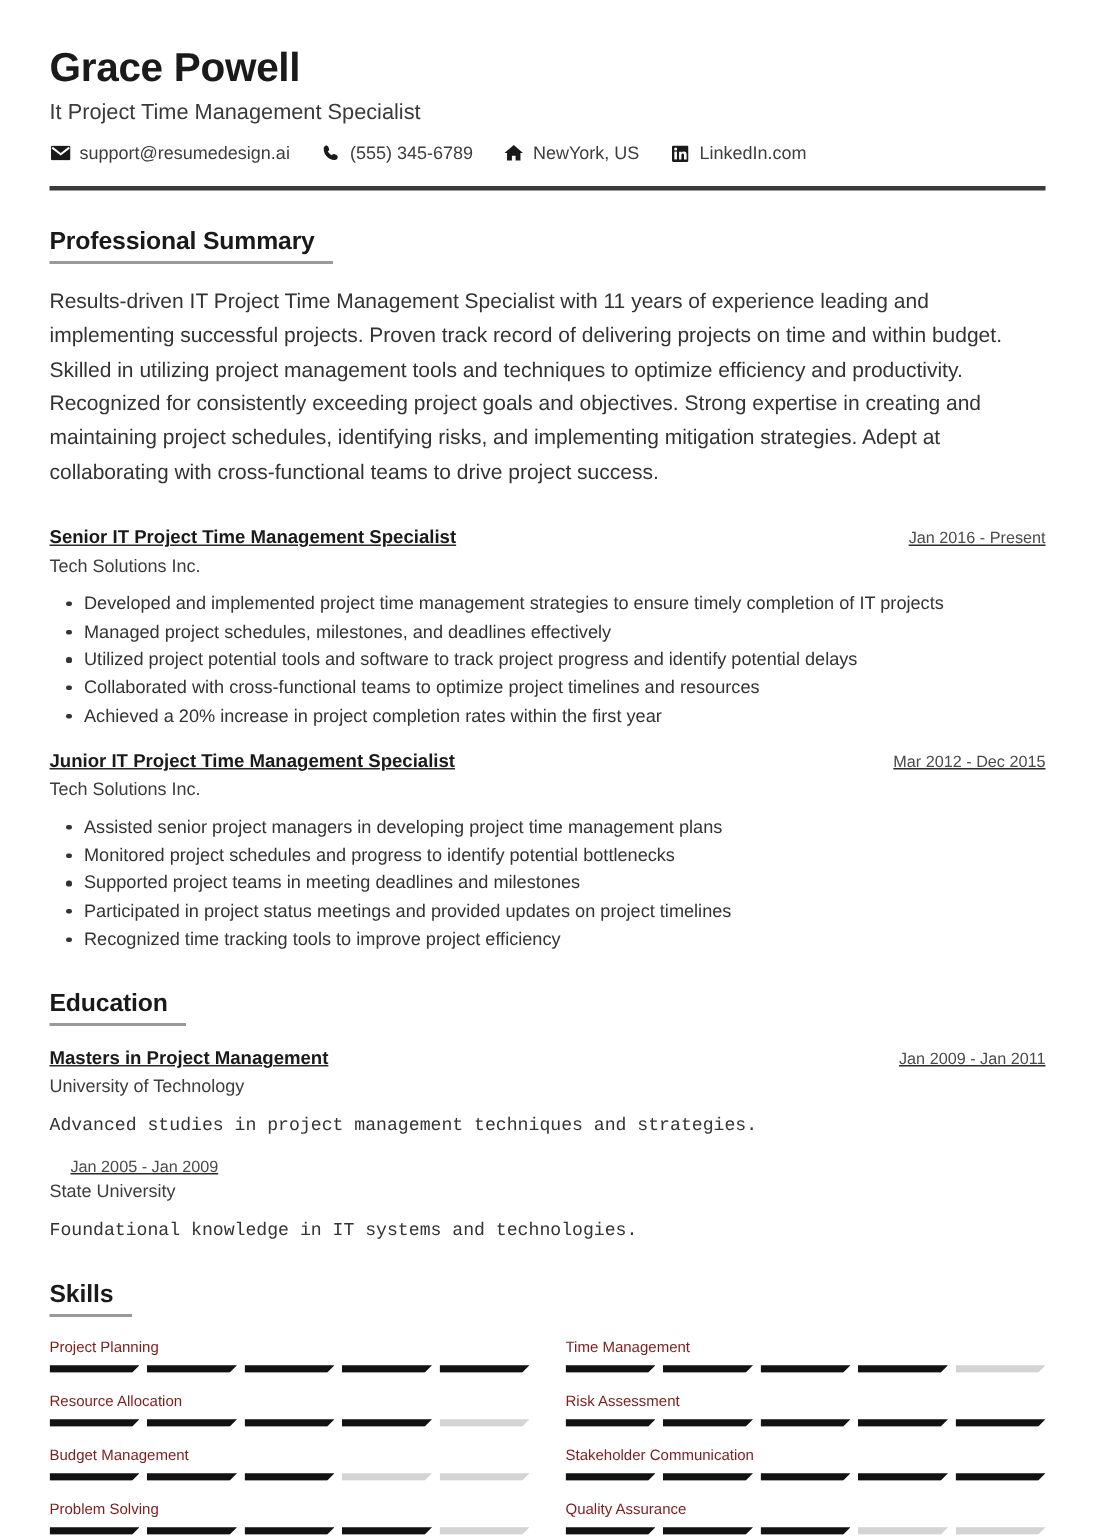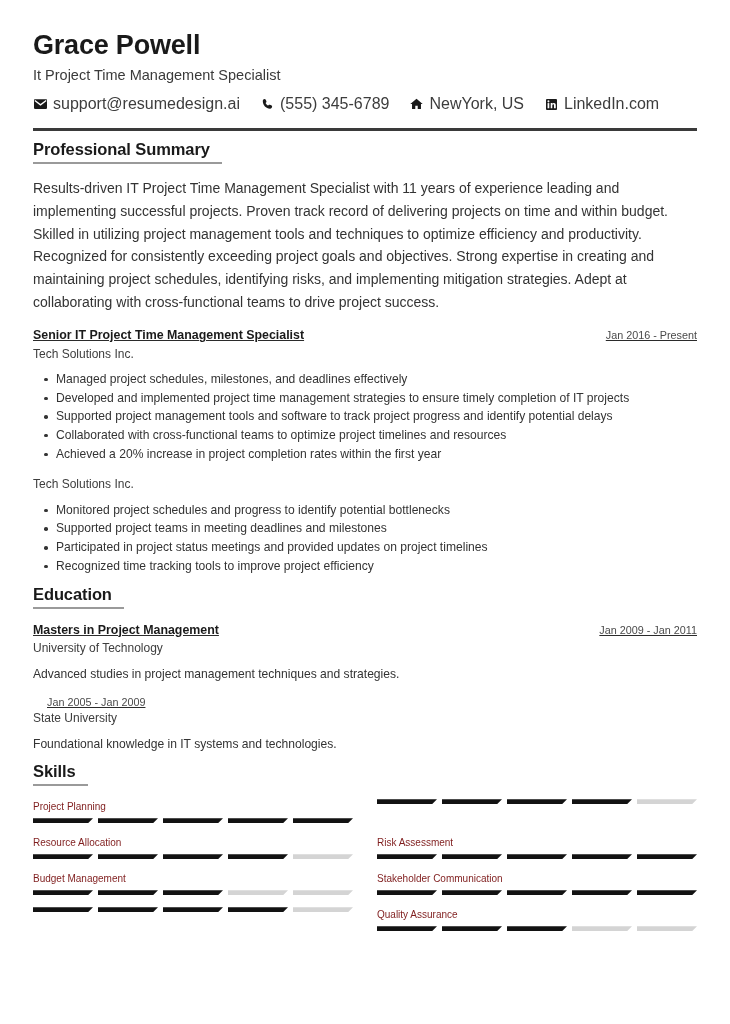--- a/index.html
+++ b/index.html
@@ -33,21 +33,21 @@
     font-size: 14.5px;
     color: #3a3a3a;
     margin: 0 0 11px 0;
     line-height: 1.2;
   }
   .contact-row {
     display: flex;
     align-items: center;
     flex-wrap: wrap;
     gap: 0;
-    font-size: 16px;
+    font-size: 12px;
     color: #3d3d3d;
   }
   .contact-item {
     display: flex;
     align-items: center;
     margin-right: 20px;
     white-space: nowrap;
   }
   .contact-item .ci {
     display: inline-flex;
@@ -60,21 +60,21 @@
   }
   .contact-item .ci svg { display: block; }
   .header-rule {
     margin-top: 15px;
     height: 3px;
     background: #3a3a3a;
     width: 664px;
   }
 
   
-  .section { margin-top: 9px; }
+  .section { margin-top: 25px; }
   .section-title-wrap { display: inline-block; }
   .section-title {
     font-size: 16.5px;
     font-weight: bold;
     color: #1a1a1a;
     letter-spacing: -0.1px;
     padding-bottom: 3px;
     border-bottom: 2px solid #9a9a9a;
     display: inline-block;
     padding-right: 12px;
@@ -135,20 +135,21 @@
     width: 3.5px;
     height: 3.5px;
     border-radius: 50%;
     background: #333333;
   }
   .entry-desc {
     margin-top: 9px;
     font-size: 12.1px;
     line-height: 1.5;
     color: #333333;
+    font-family: Liberation Mono, monospace;
   }
 
   
   .skills-grid {
     margin-top: 13px;
     display: grid;
     grid-template-columns: 320px 320px;
     column-gap: 24px;
     row-gap: 0;
   }
@@ -239,31 +240,36 @@
 
   <div class="section">
 
     <div class="entry">
       <div class="entry-head">
         <div class="entry-title">Senior IT Project Time Management Specialist</div>
         <div class="entry-date">Jan 2016 - Present</div>
       </div>
       <div class="entry-sub">Tech Solutions Inc.</div>
       <ul class="bullets">
+        <li>Developed and implemented project time management strategies to ensure timely completion of IT projects</li>
         <li>Managed project schedules, milestones, and deadlines effectively</li>
-        <li>Developed and implemented project time management strategies to ensure timely completion of IT projects</li>
-        <li>Supported project management tools and software to track project progress and identify potential delays</li>
+        <li>Utilized project potential tools and software to track project progress and identify potential delays</li>
         <li>Collaborated with cross-functional teams to optimize project timelines and resources</li>
         <li>Achieved a 20% increase in project completion rates within the first year</li>
       </ul>
     </div>
 
     <div class="entry">
+      <div class="entry-head">
+        <div class="entry-title">Junior IT Project Time Management Specialist</div>
+        <div class="entry-date">Mar 2012 - Dec 2015</div>
+      </div>
       <div class="entry-sub">Tech Solutions Inc.</div>
       <ul class="bullets">
+        <li>Assisted senior project managers in developing project time management plans</li>
         <li>Monitored project schedules and progress to identify potential bottlenecks</li>
         <li>Supported project teams in meeting deadlines and milestones</li>
         <li>Participated in project status meetings and provided updates on project timelines</li>
         <li>Recognized time tracking tools to improve project efficiency</li>
       </ul>
     </div>
   </div>
 
   <div class="section">
     <div class="section-title-wrap">
@@ -297,20 +303,21 @@
           <div class="skill-name">Project Planning</div>
           <div class="skill-bar">
             <span class="seg on"></span>
             <span class="seg on"></span>
             <span class="seg on"></span>
             <span class="seg on"></span>
             <span class="seg on"></span>
           </div>
         </div>
         <div class="skill">
+          <div class="skill-name">Time Management</div>
           <div class="skill-bar">
             <span class="seg on"></span>
             <span class="seg on"></span>
             <span class="seg on"></span>
             <span class="seg on"></span>
             <span class="seg"></span>
           </div>
         </div>
         <div class="skill">
           <div class="skill-name">Resource Allocation</div>
@@ -346,20 +353,21 @@
           <div class="skill-name">Stakeholder Communication</div>
           <div class="skill-bar">
             <span class="seg on"></span>
             <span class="seg on"></span>
             <span class="seg on"></span>
             <span class="seg on"></span>
             <span class="seg on"></span>
           </div>
         </div>
         <div class="skill">
+          <div class="skill-name">Problem Solving</div>
           <div class="skill-bar">
             <span class="seg on"></span>
             <span class="seg on"></span>
             <span class="seg on"></span>
             <span class="seg on"></span>
             <span class="seg"></span>
           </div>
         </div>
         <div class="skill">
           <div class="skill-name">Quality Assurance</div>

